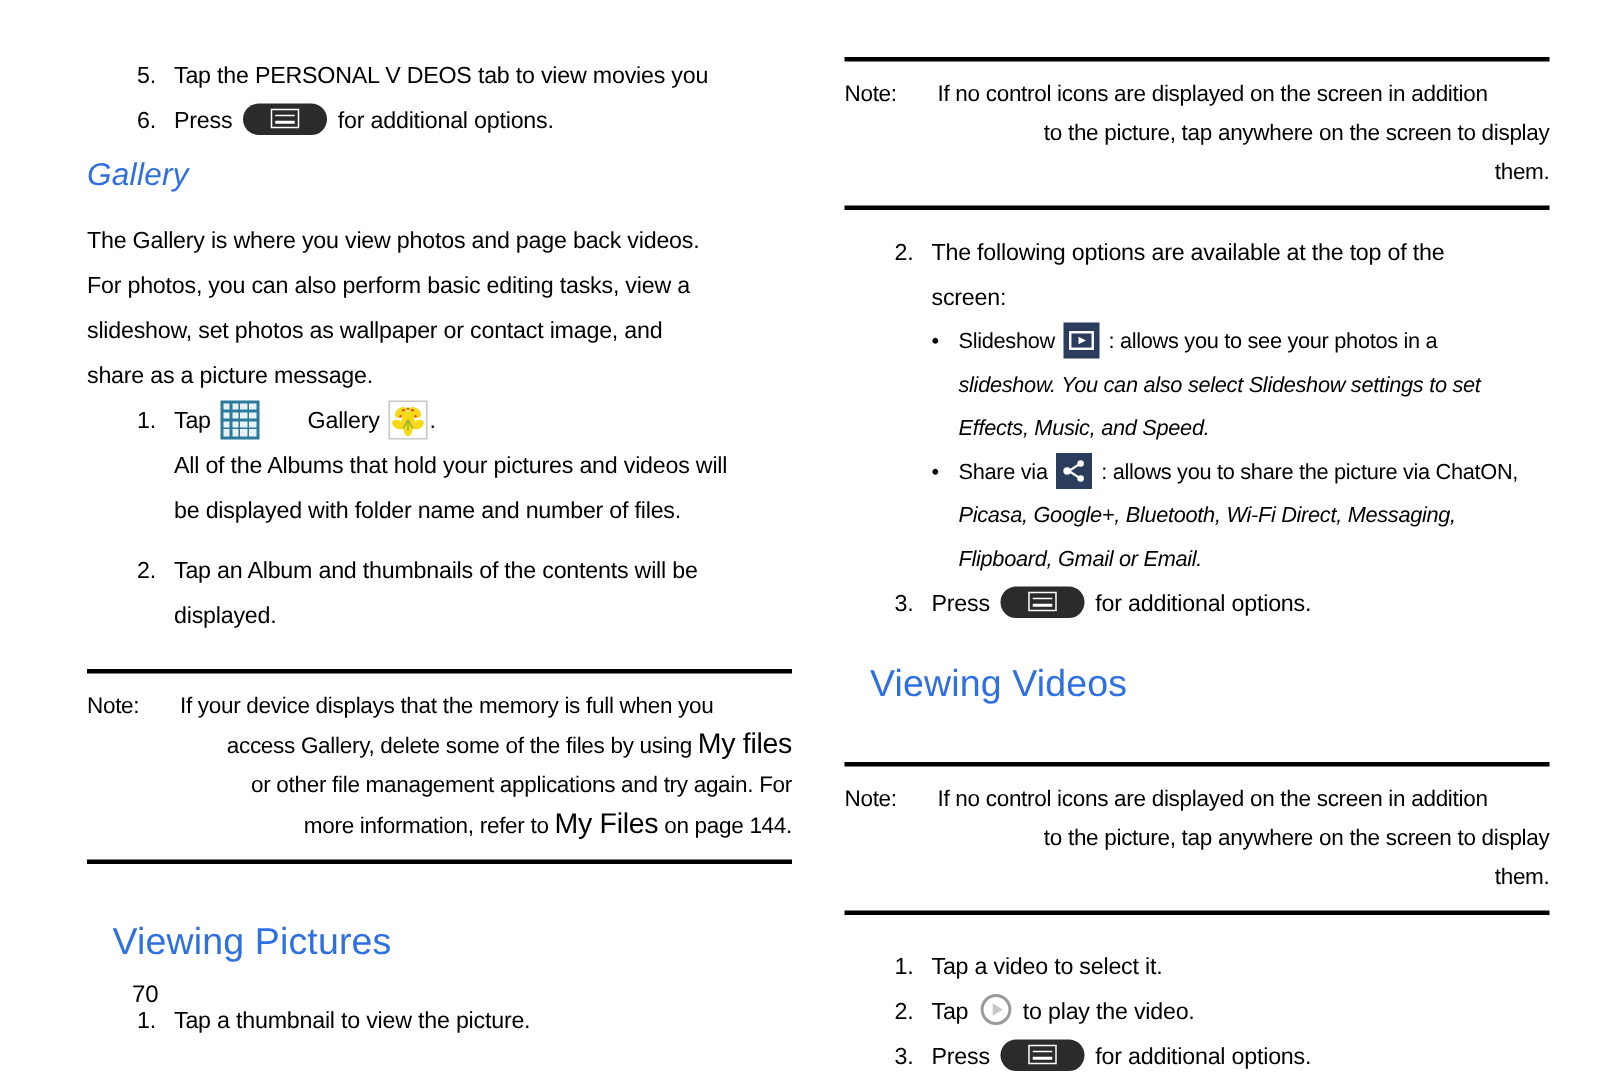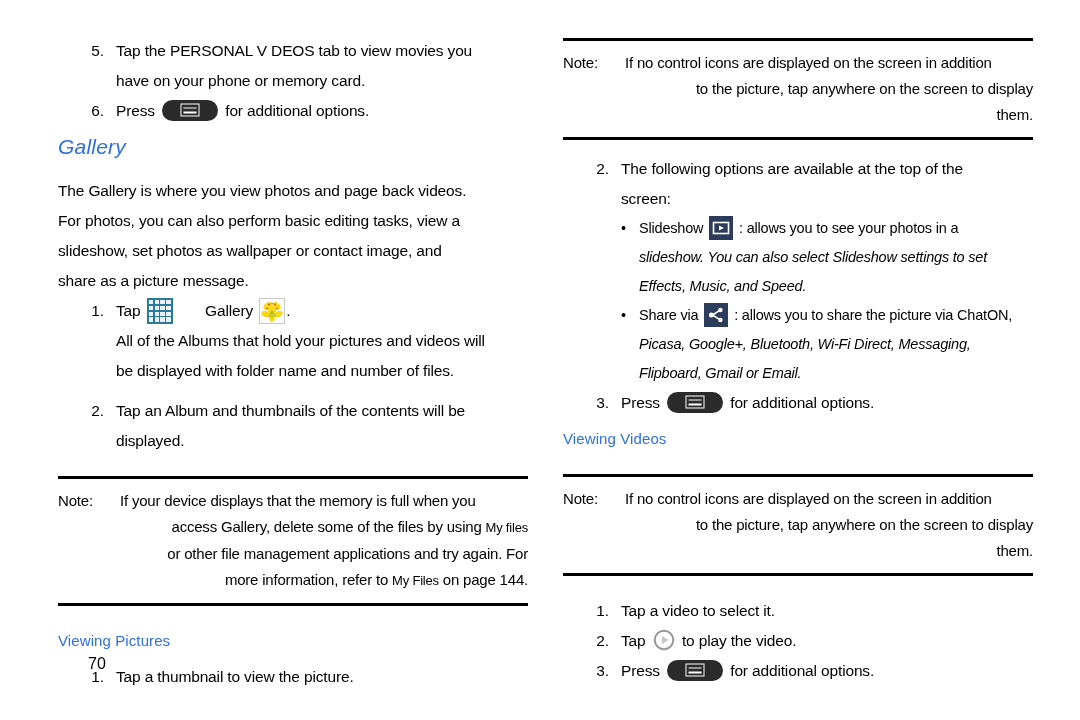--- a/index.html
+++ b/index.html
@@ -80,25 +80,25 @@
     color: #2f6fe4;
     font-style: italic;
     font-size: 21px;
     line-height: 30px;
     font-weight: 400;
     letter-spacing: 0.2px;
     margin: 0;
   }
   .h-blue {
     color: #2f6fe4;
-    font-size: 15px;
+    font-size: 25px;
     line-height: 30px;
     font-weight: 400;
     letter-spacing: 0.1px;
-    margin: 0;
+    margin: 17px;
   }
 
   
   .note {
     border-top: 3px solid #000;
     border-bottom: 3px solid #000000;
     padding: 9px 0 9px 0;
   }
   .note-body {
     position: relative;
@@ -200,21 +200,21 @@
   .ico-sq svg { display: block; }
 
   
   .ico-play {
     width: 24px;
     height: 24px;
     margin: -3px 2px 0 2px;
   }
 
   .mono-big {
-    font-size: 13px;
+    font-size: 19px;
     letter-spacing: -0.2px;
   }
 
   .page-num {
     position: absolute;
     left: 88px;
     top: 655px;
     font-size: 16px;
     letter-spacing: 0;
     text-align: right;
@@ -231,21 +231,20 @@
 <div class="page">
 
   <div class="col col-left">
 
     <div style="height:36px"></div>
 
     <div class="step">
       <span class="num">5.</span>
       <span>Tap the </span><span>PERSONAL V DEOS</span><span> tab to view movies you</span>
     </div>
-    <div class="step-cont">have on your phone or memory card.</div>
 
     <div class="step">
       <span class="num">6.</span>
       <span>Press</span>
       <span class="ico ico-menu"><span class="glyph"></span></span>
       <span>for additional options.</span>
     </div>
 
     <div class="sp6"></div>
 

